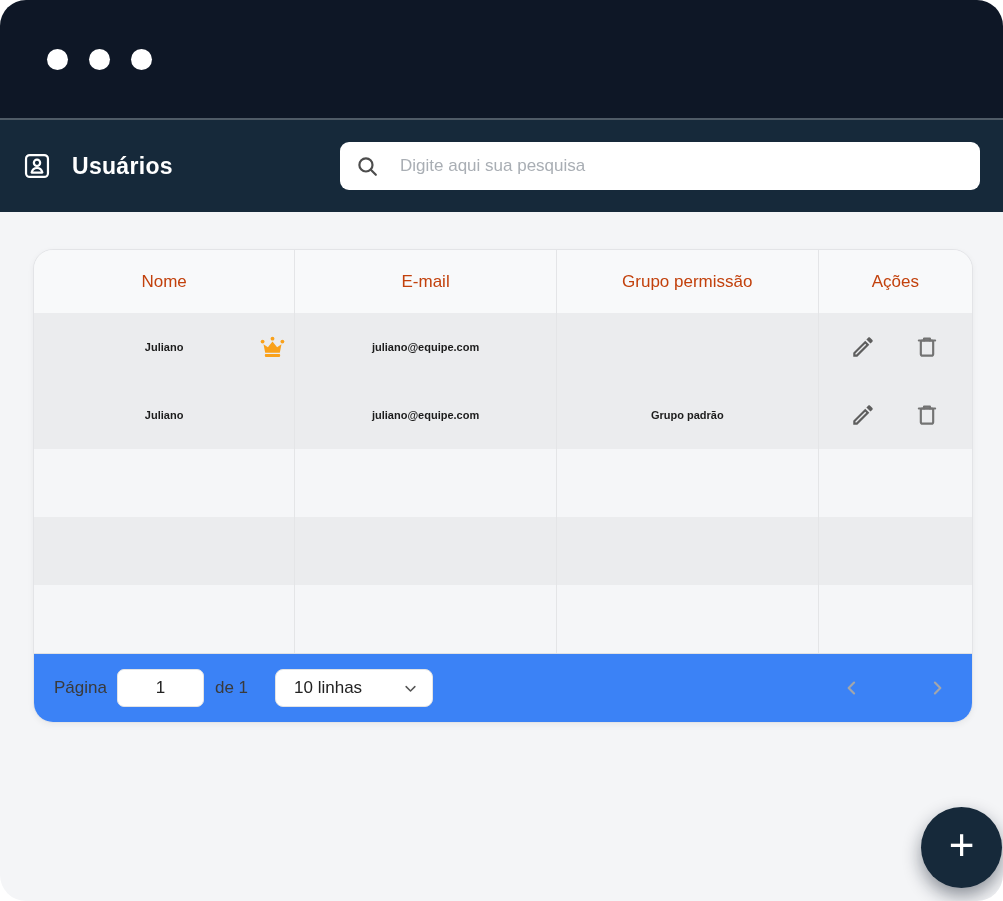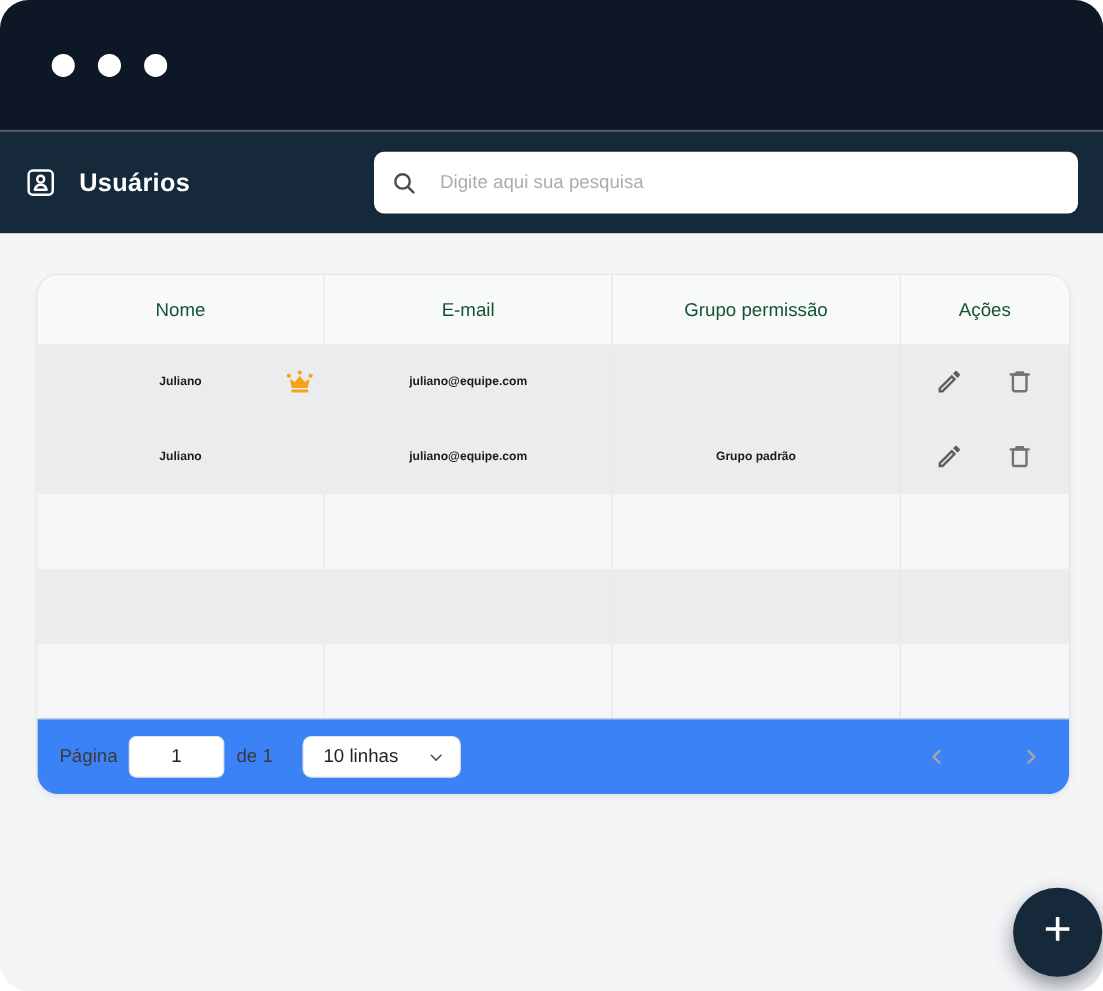--- a/index.html
+++ b/index.html
@@ -35,21 +35,21 @@
     display: flex; align-items: center;
     padding: 0 23px;
   }
   .user-badge-icon { width: 28px; height: 28px; flex: 0 0 auto; }
   .app-title {
     color: #ffffff; font-size: 23px; font-weight: bold;
     margin-left: 21px; letter-spacing: 0.3px;
   }
   .searchbox {
     margin-left: auto;
-    width: 640px; height: 56px;
+    width: 640px; height: 48px;
     background: #ffffff; border-radius: 9px;
     display: flex; align-items: center;
     padding: 0 15px;
   }
   .search-icon { width: 25px; height: 25px; flex: 0 0 auto; }
   .searchbox input {
     flex: 1; border: none; outline: none;
     margin-left: 18px; font-size: 17px; color: #333;
     background: transparent;
     font-family: "Liberation Sans", sans-serif;
@@ -67,21 +67,21 @@
     box-shadow: 0 2px 6px rgba(0,0,0,0.05);
   }
   table { width: 100%; border-collapse: collapse; table-layout: fixed; }
   col.c-nome  { width: 27.8%; }
   col.c-email { width: 27.9%; }
   col.c-grupo { width: 27.9%; }
   col.c-acoes { width: 16.4%; }
 
   thead tr { height: 63px; background: #f8f9fa; }
   th {
-    font-weight: normal; font-size: 17px; color: #14532d;
+    font-weight: normal; font-size: 17px; color: #c2410c;
     text-align: center;
     border-right: 1px solid #e4e5e7;
   }
   th:last-child { border-right: none; }
 
   tbody tr { height: 68px; }
   tbody tr.row-gray  { background: #ebecee; }
   tbody tr.row-light { background: #f5f6f8; }
   td {
     font-size: 11px; font-weight: bold; color: #1c1c1c;
@@ -118,21 +118,21 @@
     margin-left: 10px;
     border: 1px solid #e2e3e5; border-radius: 7px;
     background: #ffffff;
     text-align: center; font-size: 17px; color: #222;
     outline: none;
     font-family: "Liberation Sans", sans-serif;
   }
   .of-label { margin-left: 11px; }
   .rows-select {
     margin-left: 27px;
-    width: 144px; height: 38px;
+    width: 158px; height: 38px;
     background: #ffffff;
     border: 1px solid #e2e3e5; border-radius: 8px;
     display: flex; align-items: center; justify-content: space-between;
     padding: 0 14px 0 18px;
     cursor: pointer; color: #222;
   }
   .pager-spacer { flex: 1; }
   .pager-btn {
     background: none; border: none; padding: 0;
     width: 22px; height: 22px; cursor: pointer;

